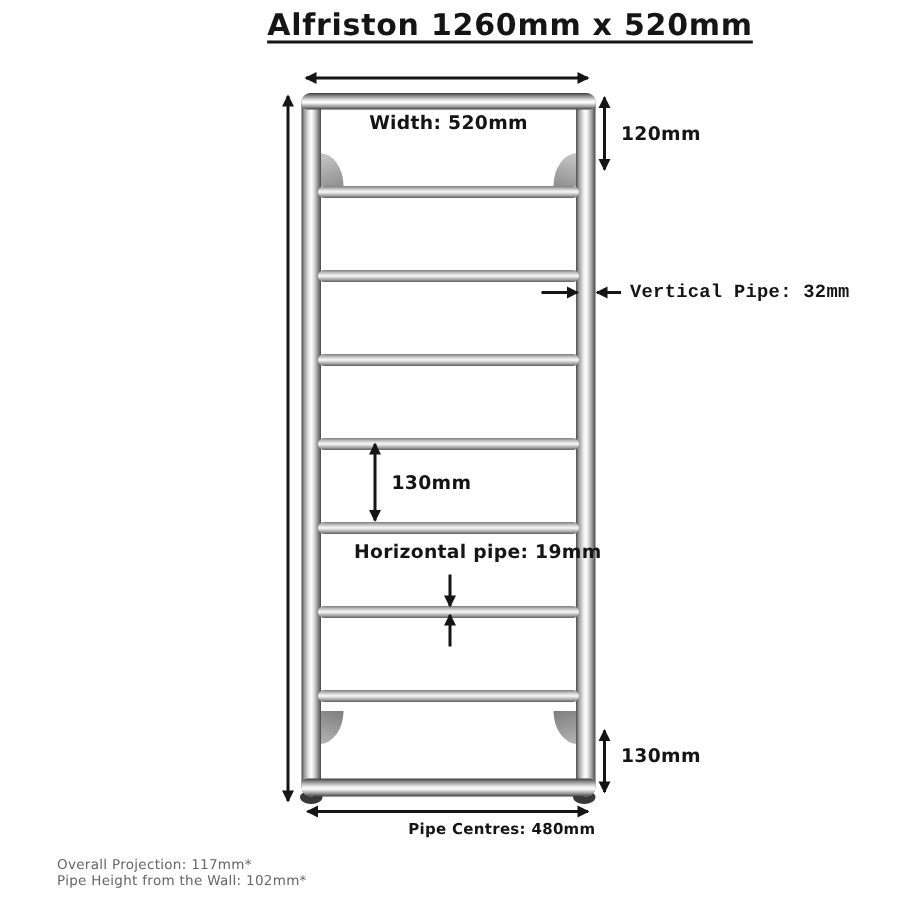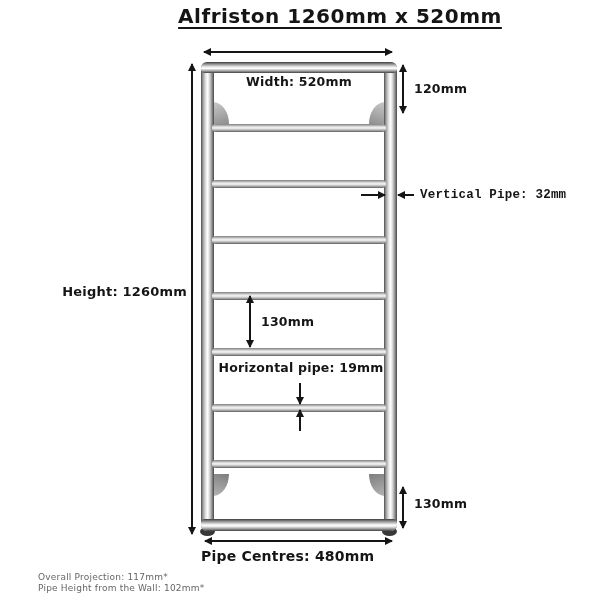--- a/index.html
+++ b/index.html
@@ -46,23 +46,23 @@
     border-left:4px solid transparent;border-right:4px solid transparent;border-bottom:8px solid #151515;}
   .v.hb::after{content:"";position:absolute;bottom:-1px;left:-3px;width:0;height:0;
     border-left:4px solid transparent;border-right:4px solid transparent;border-top:8px solid #151515;}
   
   .dim{position:absolute;font-size:12.5px;font-weight:700;letter-spacing:.2px;white-space:nowrap;}
   .lbl-width{left:201px;width:196px;text-align:center;top:30px;margin-top:44px;}
   .lbl-height{left:55px;width:132px;text-align:right;top:284px;font-size:13px;}
   .lbl-120{left:414px;top:81px;}
   .lbl-vpipe{left:420px;top:188px;font-family:Liberation Mono, monospace;}
   .lbl-130mid{left:261px;top:314px;}
-  .lbl-hpipe{left:201px;width:200px;text-align:center;top:360px;}
+  .lbl-hpipe{left:201px;width:200px;text-align:right;top:360px;}
   .lbl-130bot{left:414px;top:496px;}
-  .lbl-pc{left:201px;width:196px;text-align:left;top:548px;font-size:14px;}
+  .lbl-pc{left:201px;width:196px;text-align:right;top:548px;font-size:10px;}
   
   .footer{position:absolute;left:38px;top:551px;width:378px;font-size:9px;line-height:1.18;
     color:#666666;letter-spacing:.2px;margin-top:21px;}
 </style>
 </head>
 <body>
 
 <div class="canvas">
 
   <div class="title">Alfriston 1260mm x 520mm</div>
@@ -94,21 +94,20 @@
   <div class="arrow v ht hb" style="left:402px;top:65px;height:48px"></div>
   <div class="arrow h hr" style="left:361px;top:194px;width:24px"></div>
   <div class="arrow h hl" style="left:398px;top:194px;width:16px"></div>
   <div class="arrow v ht hb" style="left:249px;top:296px;height:51px"></div>
   <div class="arrow v hb" style="left:299px;top:383px;height:21px"></div>
   <div class="arrow v ht" style="left:299px;top:410px;height:21px"></div>
   <div class="arrow v ht hb" style="left:402px;top:487px;height:41px"></div>
   <div class="arrow h hl hr" style="left:205px;top:540px;width:187px"></div>
 
   <div class="dim lbl-width">Width: 520mm</div>
-  <div class="dim lbl-height">Height: 1260mm</div>
   <div class="dim lbl-120">120mm</div>
   <div class="dim lbl-vpipe">Vertical Pipe: 32mm</div>
   <div class="dim lbl-130mid">130mm</div>
   <div class="dim lbl-hpipe">Horizontal pipe: 19mm</div>
   <div class="dim lbl-130bot">130mm</div>
   <div class="dim lbl-pc">Pipe Centres: 480mm</div>
 
   <div class="footer">
     <div>Overall Projection: 117mm*</div>
     <div>Pipe Height from the Wall: 102mm*</div>

